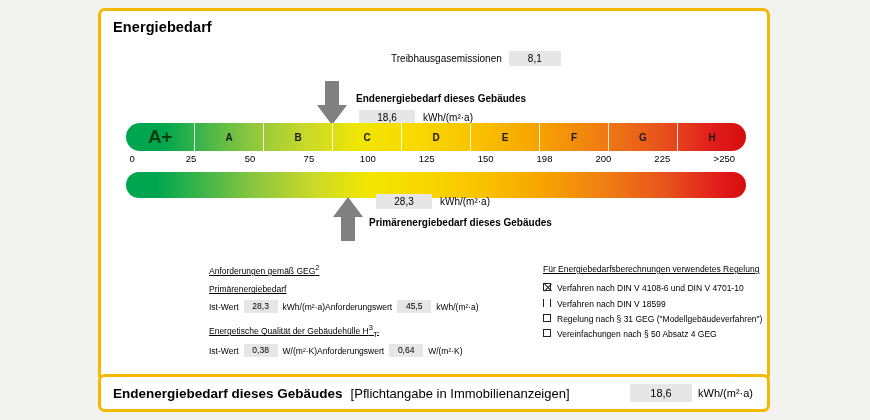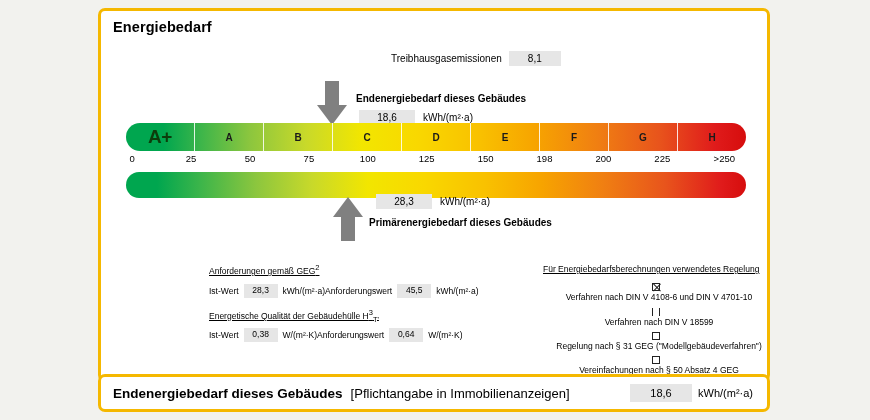--- a/index.html
+++ b/index.html
@@ -250,24 +250,23 @@
     font-size: 8.5px;
     padding: 1px 0;
     min-width: 34px;
     margin-right: 5px;
   }
   .spacer { width: 14px; }
   .gap-top { margin-top: 10px; }
 
   .chk-line {
     display: flex;
-    align-items: center;
+    align-items: flex-start;
     margin-bottom: 3px;
     white-space: nowrap;
-    flex-direction: column;
   }
   .chk {
     position: relative;
     width: 8px;
     height: 8px;
     border: 1px solid #222;
     margin-right: 6px;
     flex: none;
     margin-top: 1px;
     box-sizing: border-box;
@@ -385,20 +384,21 @@
     </div>
     <div class="valrow" style="left:275px; top:183px;">
       <span class="val-box">28,3</span>
       <span class="unit">kWh/(m²·a)</span>
     </div>
     <div class="caption" style="left:268px; top:206px;">Primärenergiebedarf dieses Gebäudes</div>
 
     <div class="block-left">
       <span class="ul-head"><span>Anforderungen gemäß GEG</span><sup>2</sup></span>
 
+      <span class="sub-head">Primärenergiebedarf</span>
       <div class="req-line">
         <span class="lbl">Ist-Wert</span>
         <span class="sm-box">28,3</span>
         <span>kWh/(m²·a)</span>
         <span class="spacer"></span>
         <span class="lbl">Anforderungswert</span>
         <span class="sm-box">45,5</span>
         <span>kWh/(m²·a)</span>
       </div>
 

